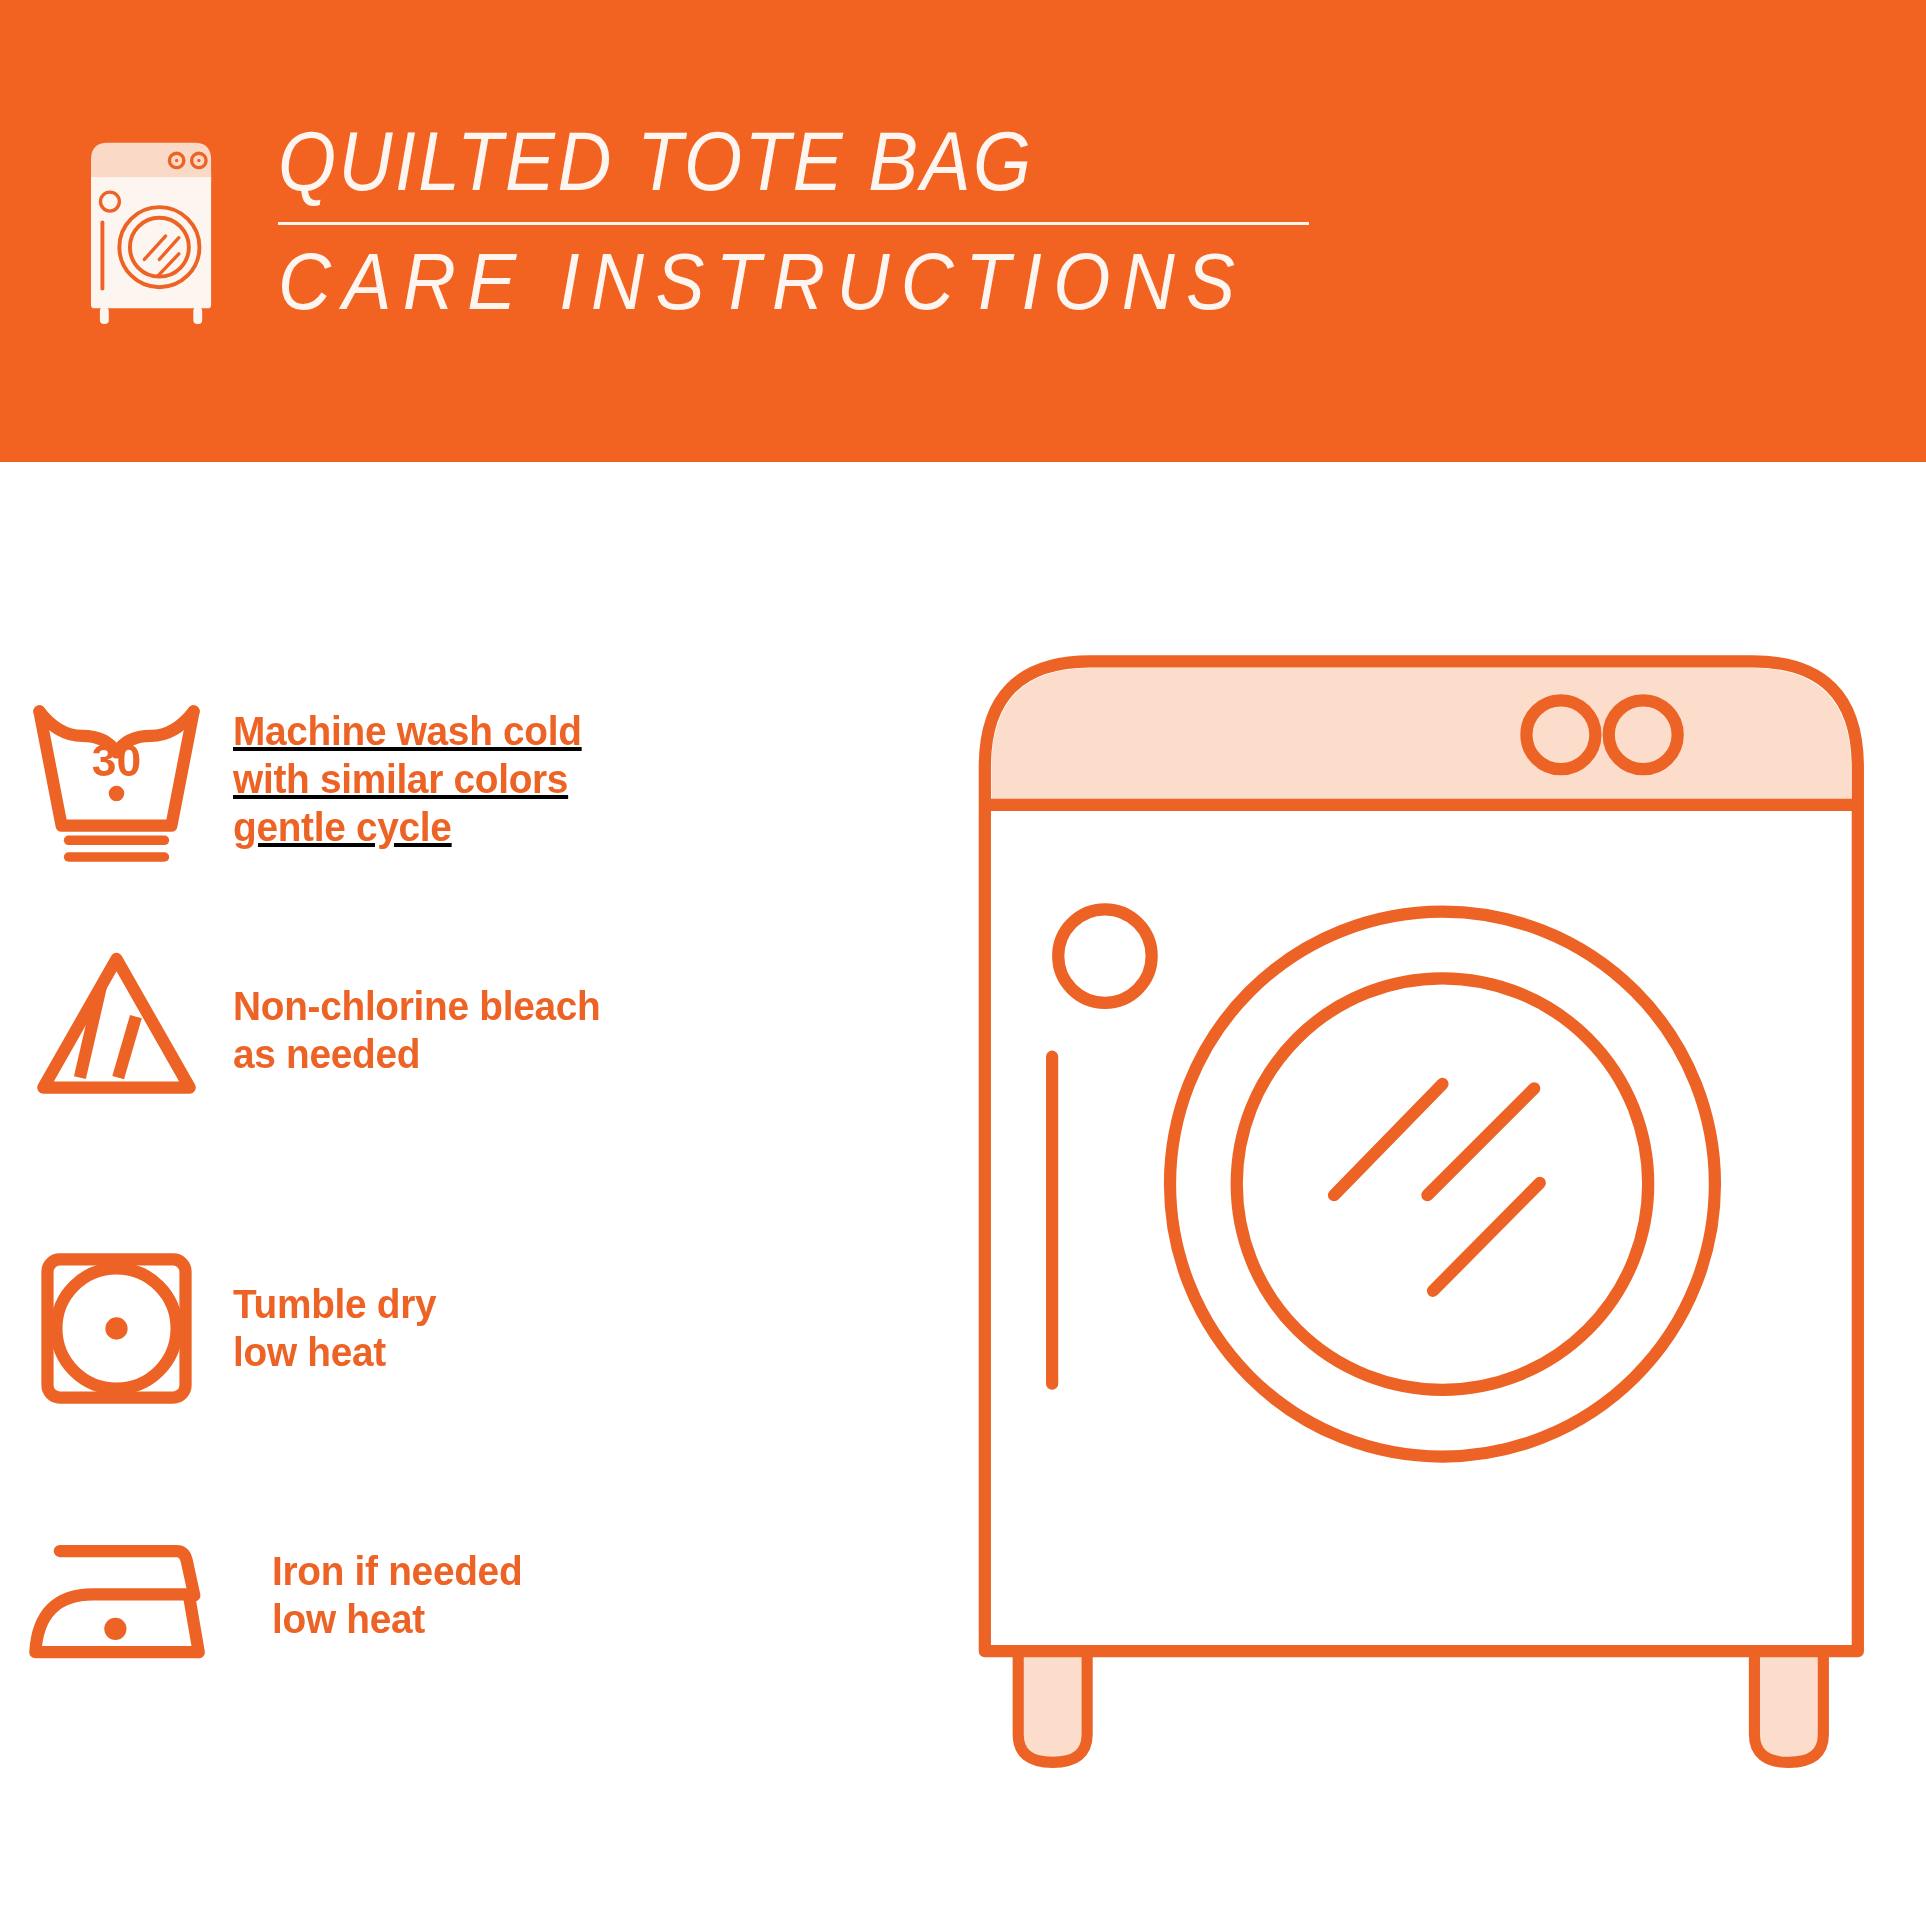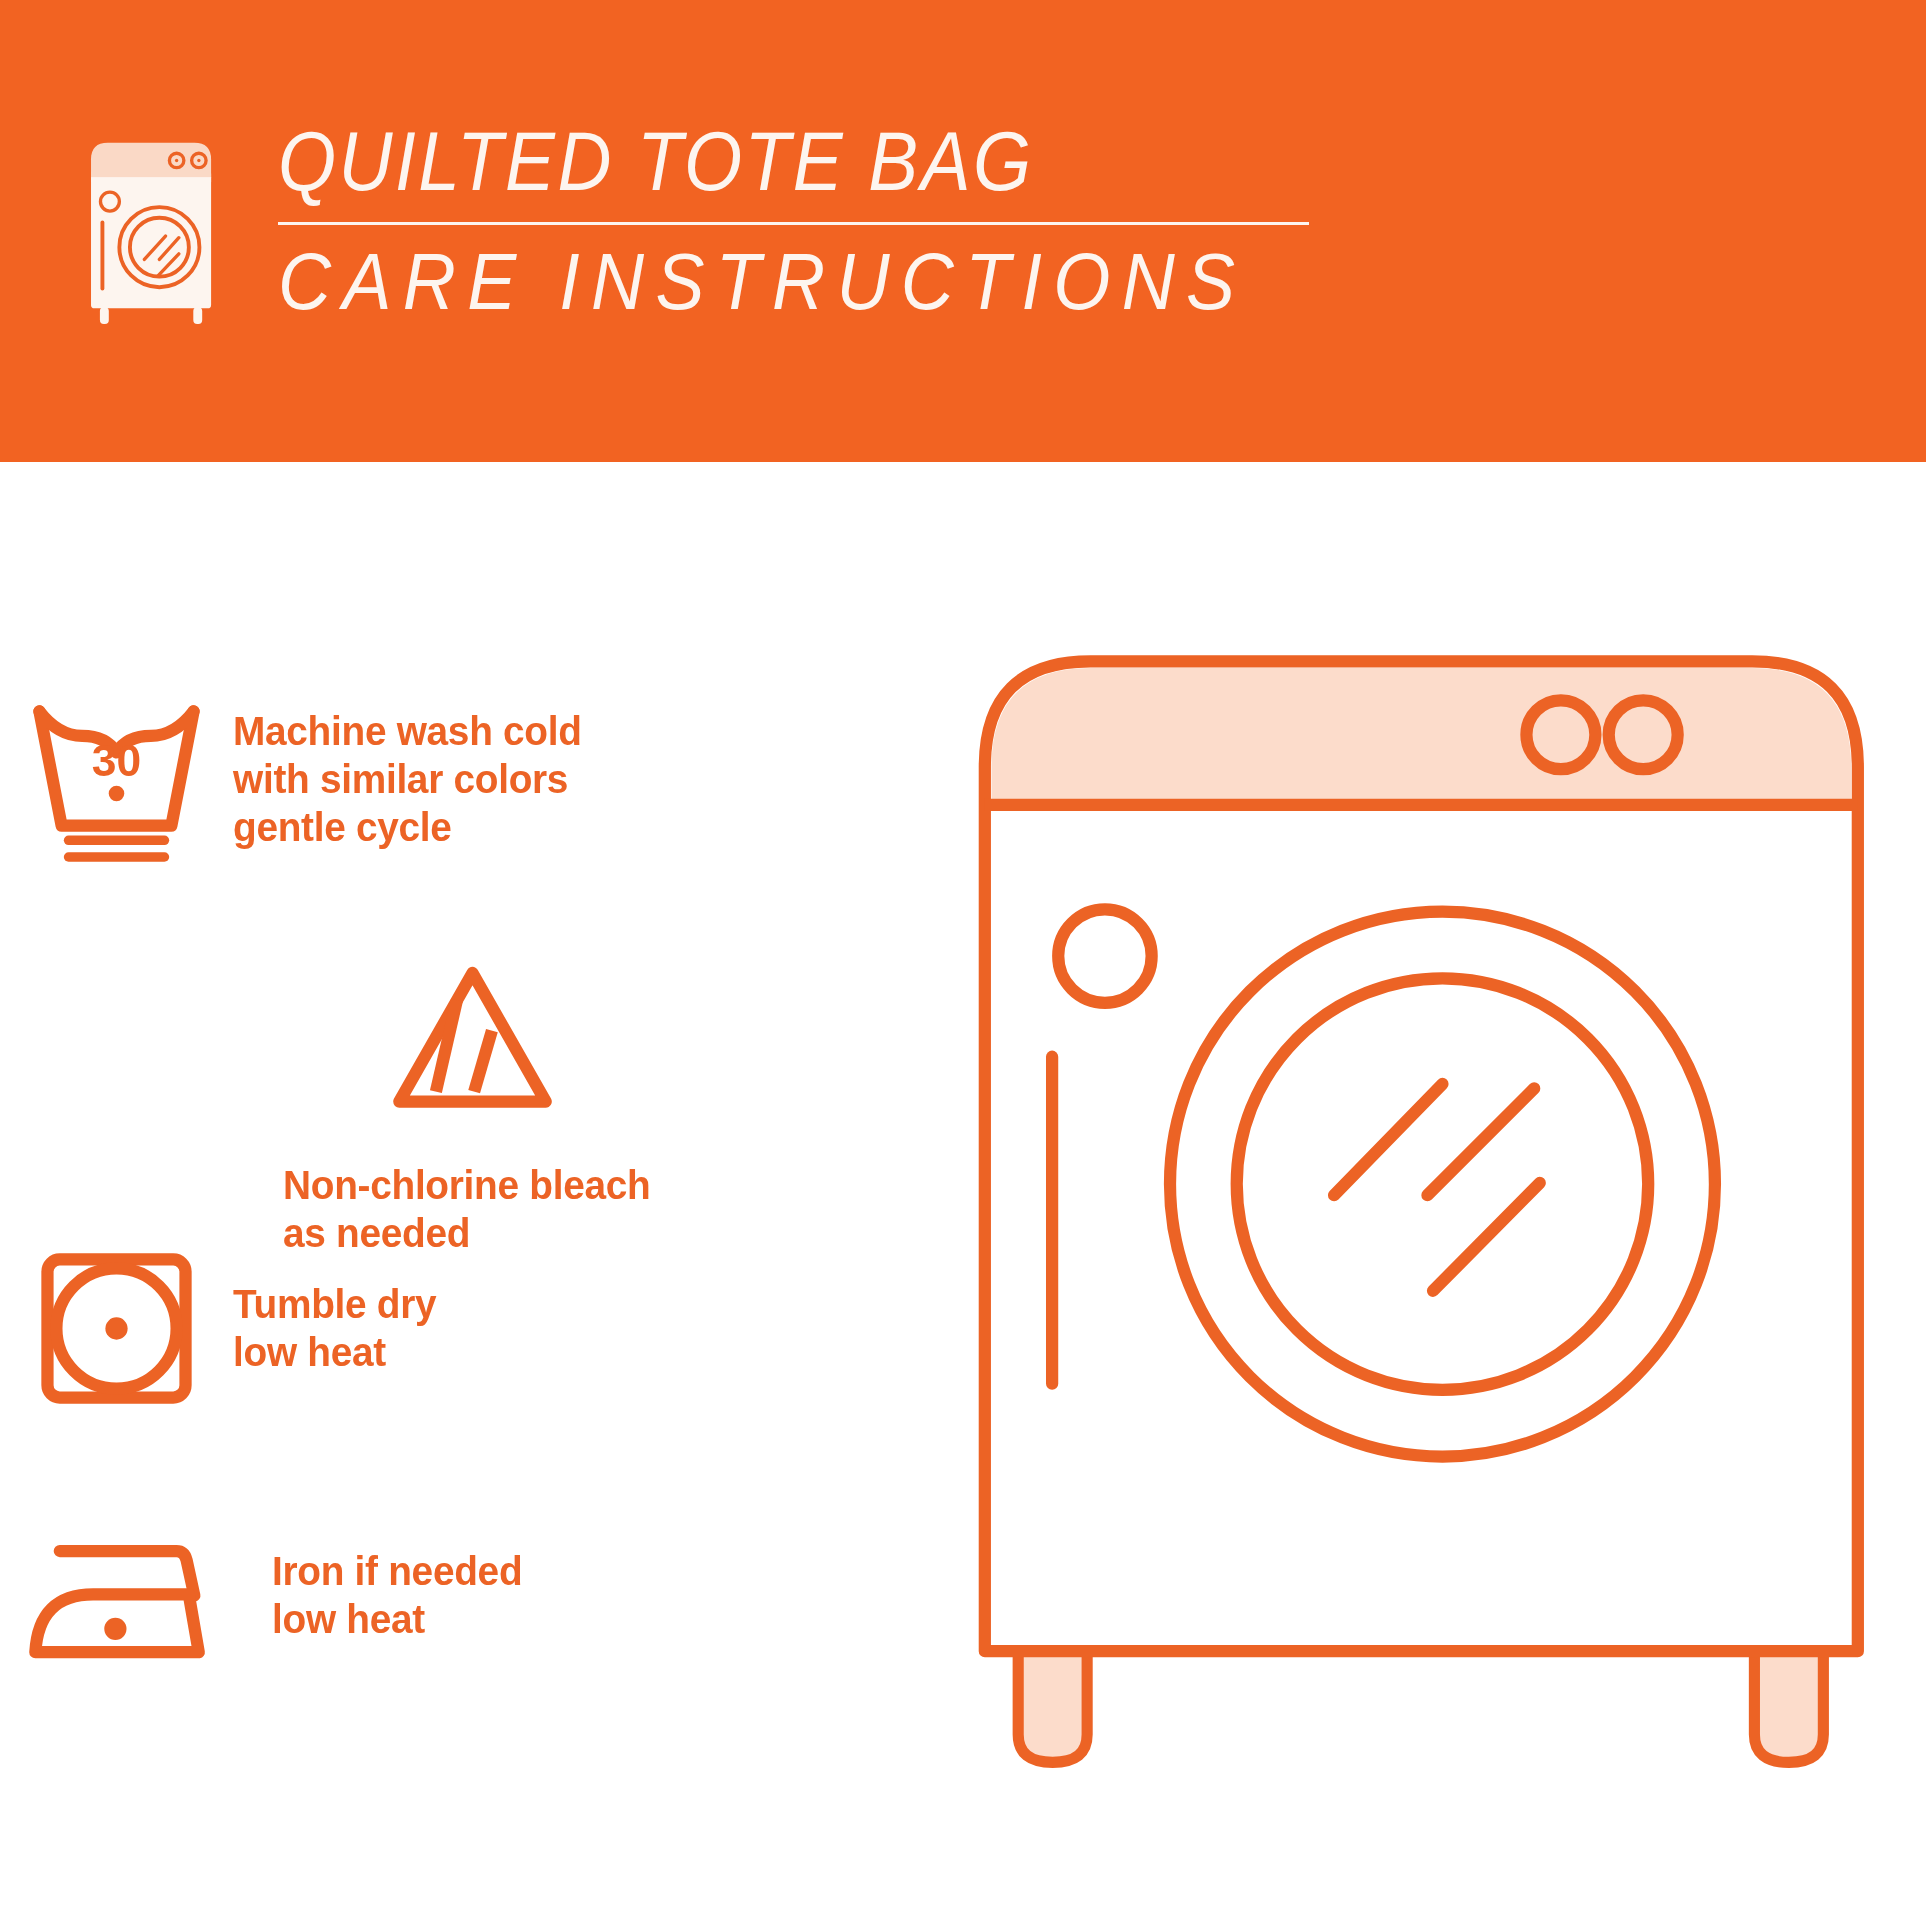--- a/index.html
+++ b/index.html
@@ -103,22 +103,22 @@
     font-size: 40px;
     line-height: 48px;
     font-weight: 700;
     letter-spacing: -0.3px;
     white-space: pre-line;
     transform: scaleX(0.97);
     transform-origin: left center;
   }
 
   
-  #care-row-0 { top: 0px;   height: 245px; }
-  #care-row-1 { top: 272px; height: 222px; flex-direction: column; }
+  #care-row-0 { top: 0px;   height: 245px; text-decoration: underline; }
+  #care-row-1 { top: 263px; height: 222px; }
   #care-row-2 { top: 561px; height: 222px; }
   #care-row-3 { top: 828px; height: 222px; gap: 39px; }
 
   
   #machine-illustration {
     position: absolute;
     left: 967px;
     top: 628px;
     width: 912px;
     height: 1240px;

